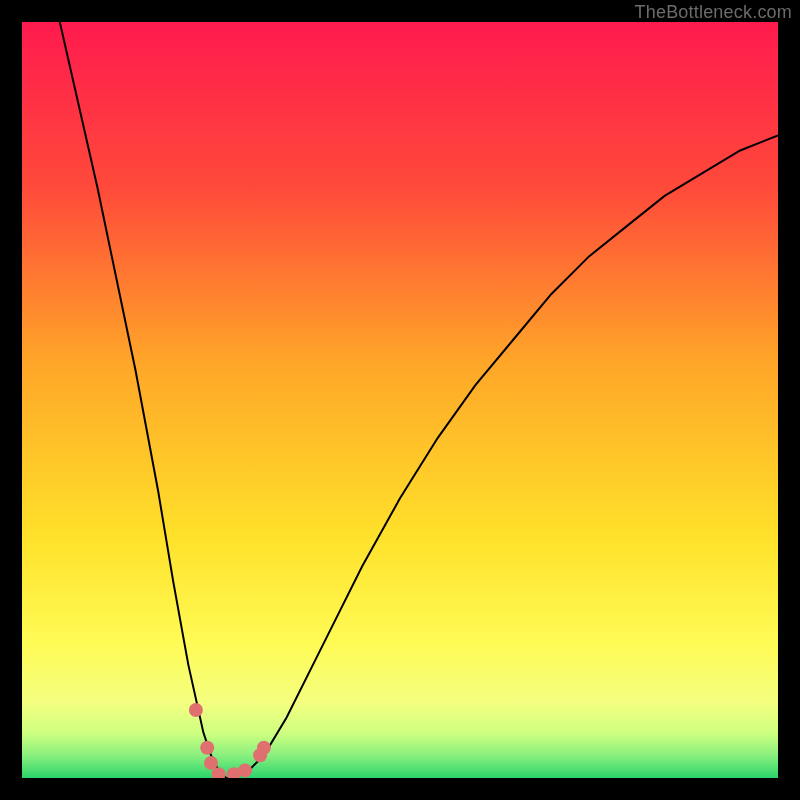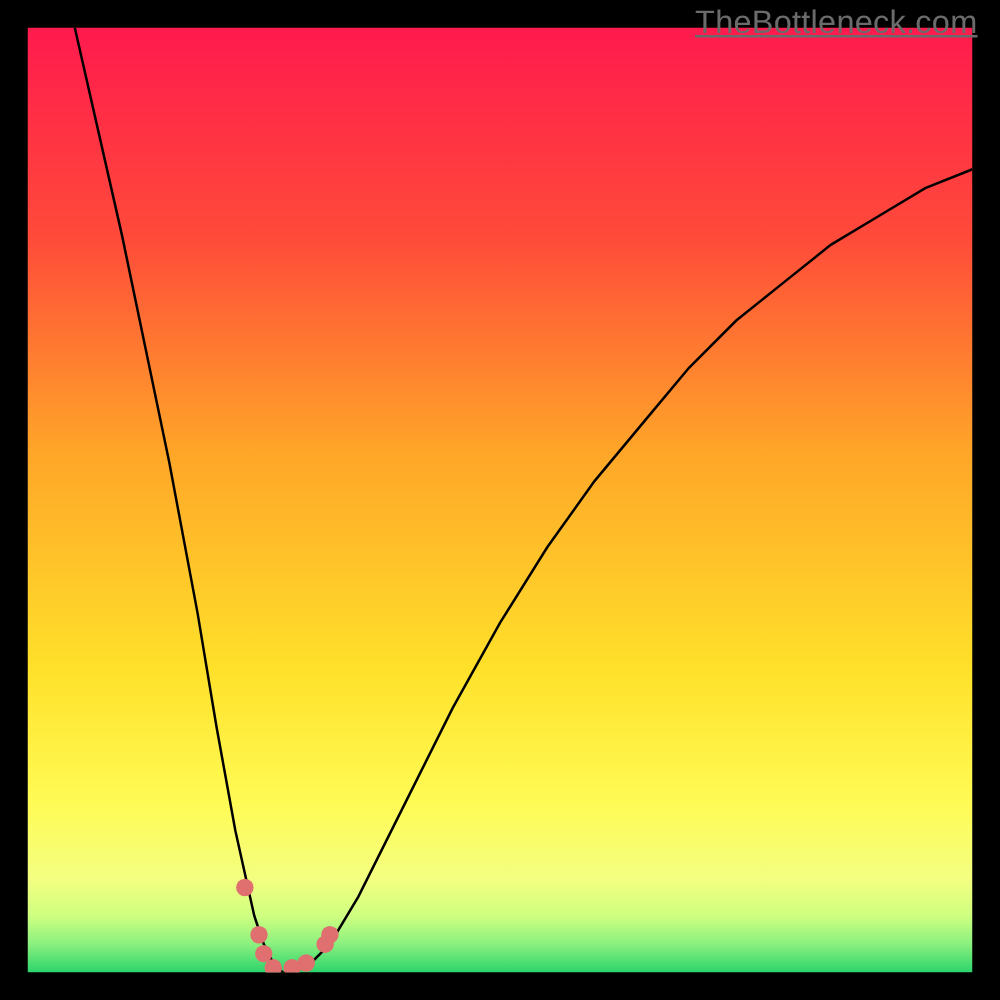--- a/index.html
+++ b/index.html
@@ -22,26 +22,25 @@
   .plot-area {
     position: absolute;
     left: 0;
     top: 0;
     width: 756px;
     height: 756px;
   }
   .watermark {
     position: absolute;
     top: 2px;
-    right: 18px;
+    right: 8px;
     color: #6b6b6b;
-    font-size: 26px;
+    font-size: 18px;
     font-weight: 500;
     letter-spacing: 0.2px;
-    text-decoration: underline;
   }
   svg { display: block; }
 </style>
 </head>
 <body>
 
 <div class="frame">
   <svg class="plot-area" viewBox="0 0 756 756" preserveAspectRatio="none">
     <defs>
       <linearGradient id="bg-grad" x1="0" y1="0" x2="0" y2="1">

